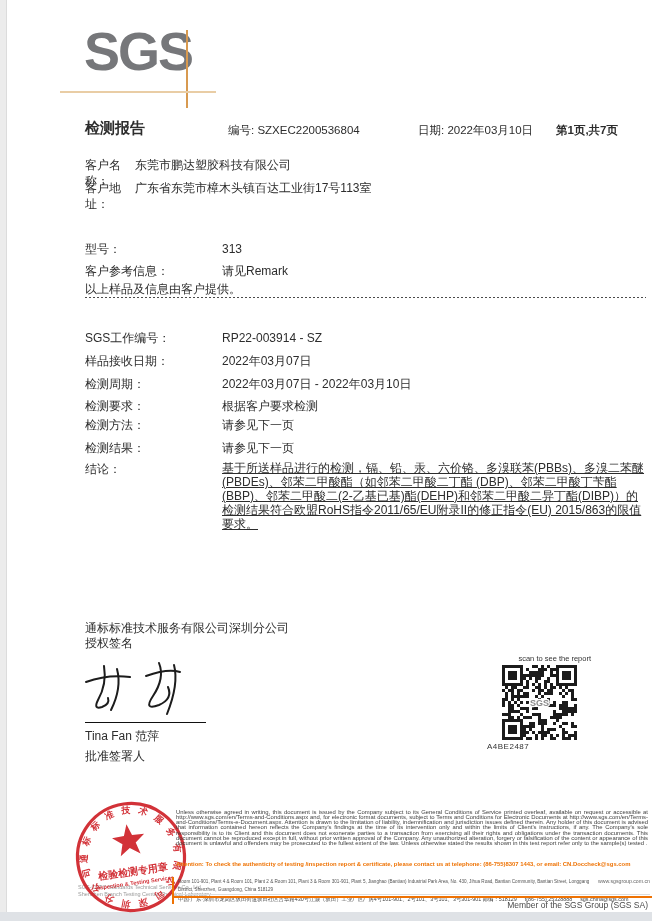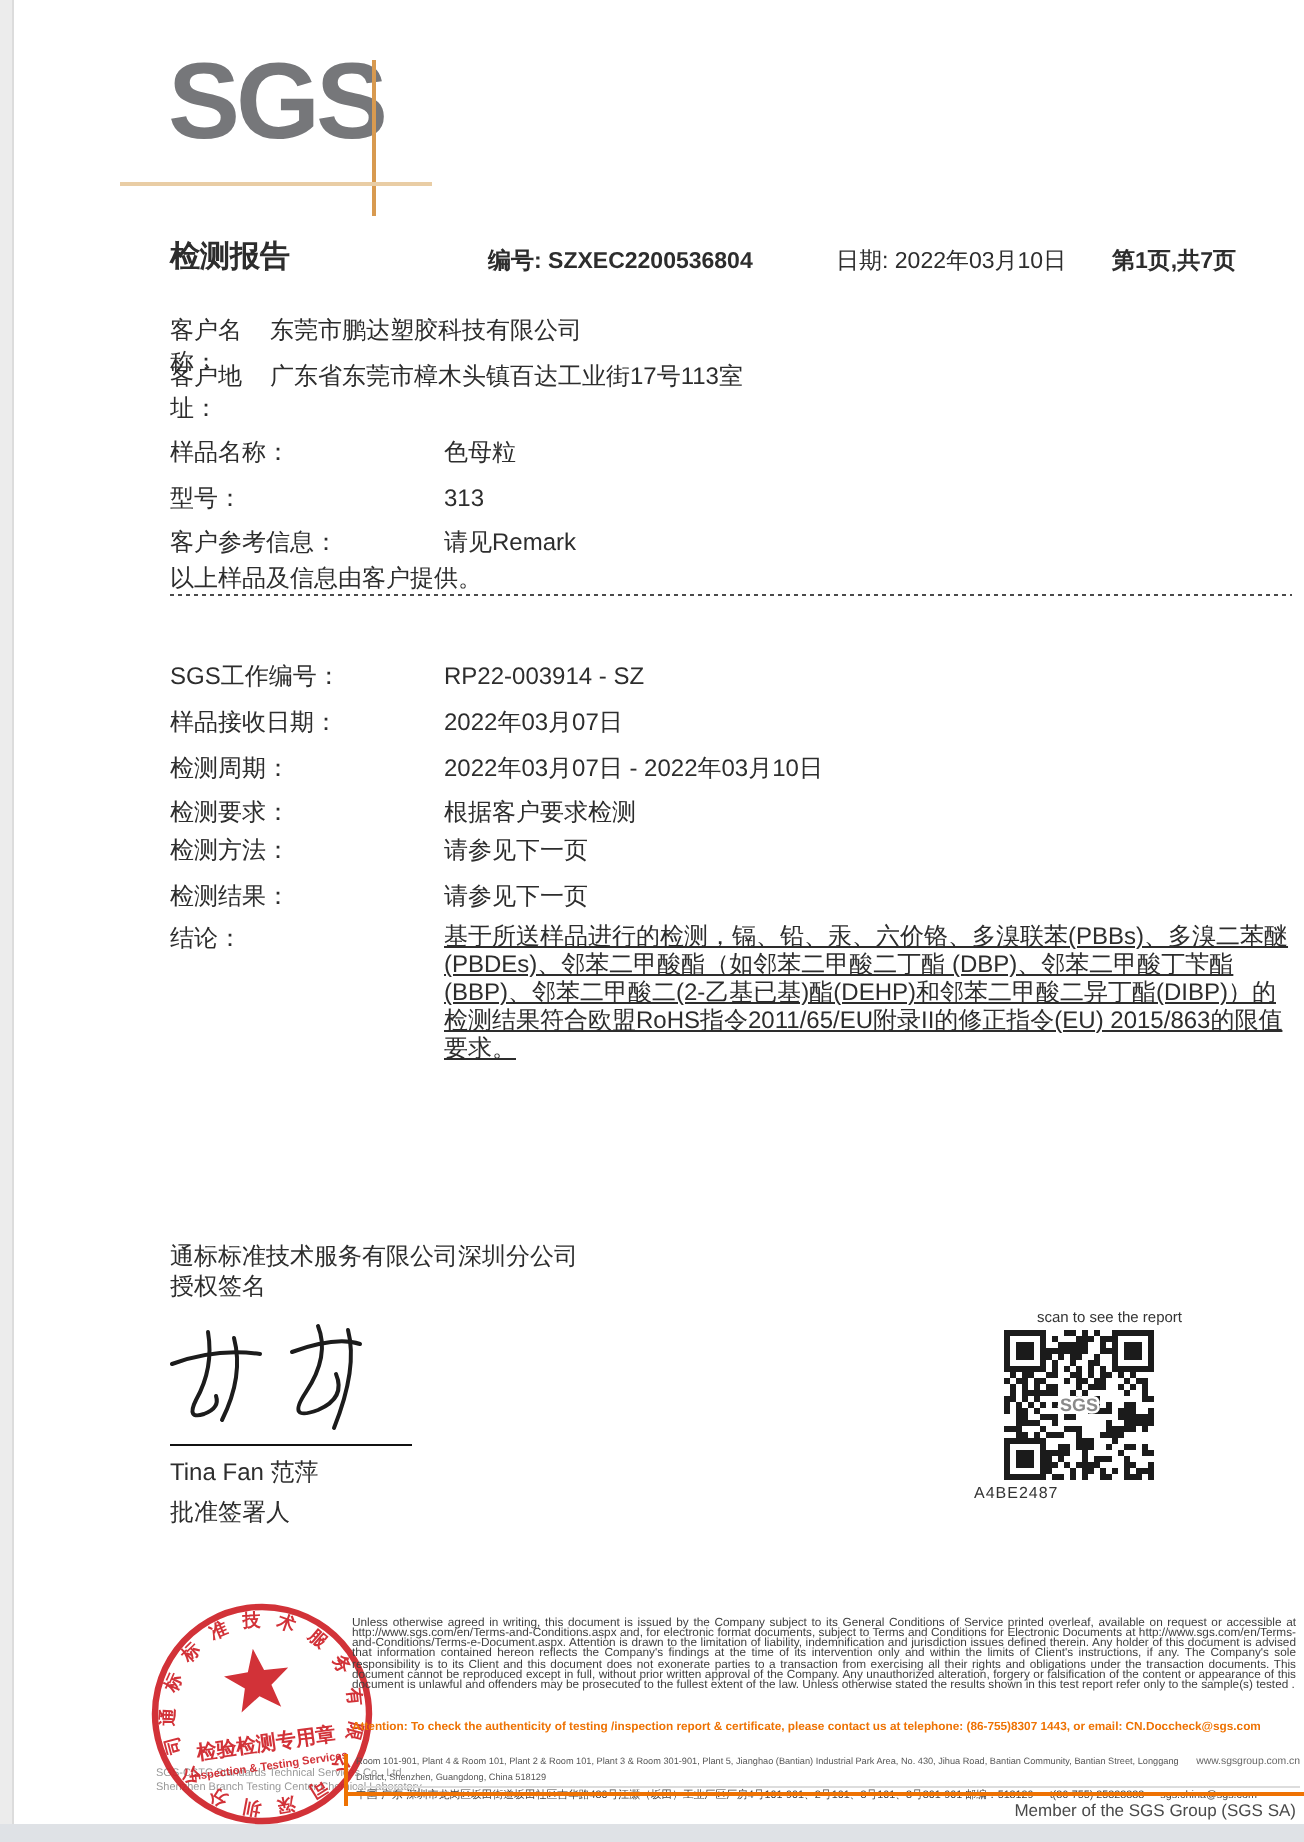--- a/index.html
+++ b/index.html
@@ -13,21 +13,21 @@
   .left-edge{position:absolute;left:0;top:0;width:7px;height:921px;background:#ececec;border-right:1px solid #dcdcdc;}
   .bottom-edge{position:absolute;left:0;top:912px;width:652px;height:9px;background:#dfe2e6;}
 
   
   .logo-text{position:absolute;left:84px;top:24px;font-size:54px;font-weight:bold;color:var(--logo-gray);letter-spacing:-2px;line-height:1;}
   .logo-vline{position:absolute;left:186px;top:30px;width:2px;height:78px;background:var(--orange);}
   .logo-hline{position:absolute;left:60px;top:91px;width:156px;height:2px;background:var(--tan);}
 
   
   .doc-title{position:absolute;left:85px;top:119px;font-size:15px;font-weight:bold;}
-  .report-no{position:absolute;left:244px;top:123px;font-size:11.5px;font-weight:bold;}
+  .report-no{position:absolute;left:228px;top:123px;font-size:11.5px;font-weight:normal;}
   .date-line{position:absolute;left:418px;top:123px;font-size:11.5px;font-weight:normal;}
   .page-info{position:absolute;left:556px;top:123px;font-size:11.5px;font-weight:bold;}
 
   
   .frow{position:absolute;left:85px;display:flex;font-size:12px;line-height:16px;color:var(--ink);}
   .lbl{flex:0 0 auto;}
   .w50{width:50px;}
   .w137{width:137px;}
   .val{flex:0 0 auto;max-width:430px;}
   .para{line-height:14px;width:425px;text-decoration:underline;}
@@ -73,24 +73,20 @@
   <span class="date-line"><span>日期:</span> <span>2022年03月10日</span></span>
   <span class="page-info">第1页,共7页</span>
 
   <div class="frow" style="top:157px">
     <span class="lbl w50">客户名称：</span>
     <span class="val">东莞市鹏达塑胶科技有限公司</span>
   </div>
   <div class="frow" style="top:180px">
     <span class="lbl w50">客户地址：</span>
     <span class="val">广东省东莞市樟木头镇百达工业街17号113室</span>
-  </div>
-  <div class="frow" style="top:218px">
-    <span class="lbl w137">样品名称：</span>
-    <span class="val">色母粒</span>
   </div>
   <div class="frow" style="top:241px">
     <span class="lbl w137">型号：</span>
     <span class="val">313</span>
   </div>
   <div class="frow" style="top:263px">
     <span class="lbl w137">客户参考信息：</span>
     <span class="val">请见Remark</span>
   </div>
   <div class="frow" style="top:281px">

